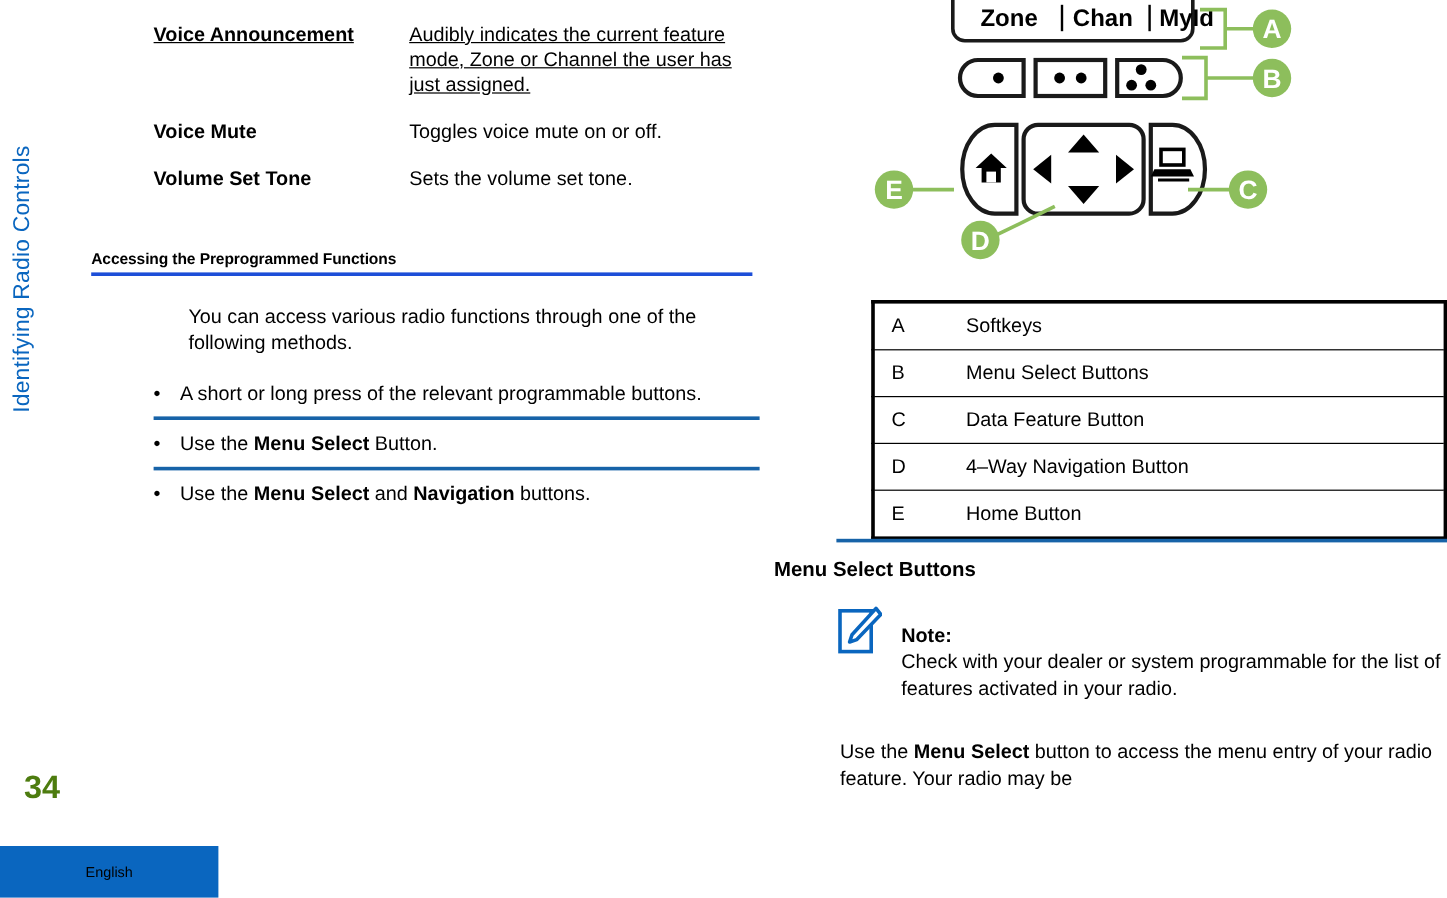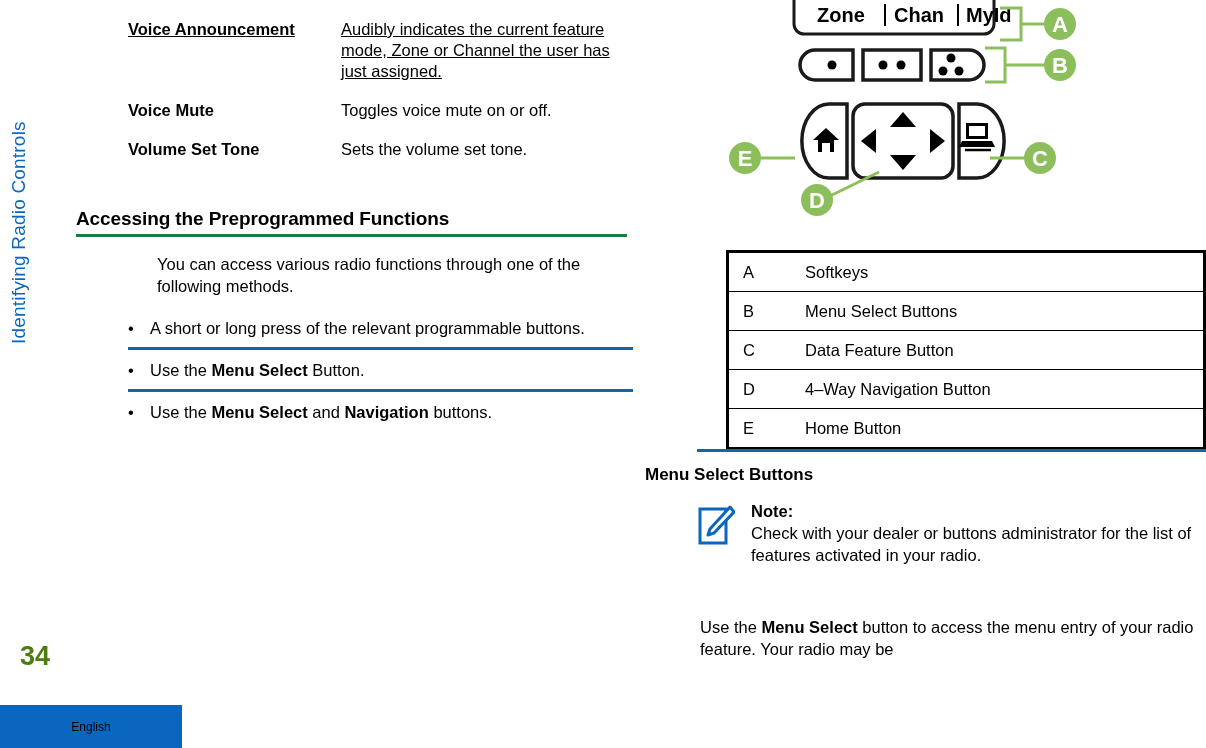--- a/index.html
+++ b/index.html
@@ -82,23 +82,23 @@
     font-weight: bold;
     padding-right: 8px;
   }
   .def-table tr:first-child td { padding-top: 19px; text-decoration: underline; }
 
   .section-heading {
     position: absolute;
     left: 76px;
     top: 208px;
     width: 551px;
-    font-size: 19px;
+    font-size: 13px;
     font-weight: bold;
-    border-bottom: 3px solid #15803d;
+    border-bottom: 3px solid #1d4ed8;
     padding-bottom: 4px;
     letter-spacing: -0.1px;
   }
   .intro-para {
     position: absolute;
     left: 128px;
     top: 253px;
     width: 490px;
     font-size: 16.5px;
     line-height: 22px;
@@ -188,20 +188,21 @@
     width: 509px;
     display: flex;
   }
   .note-icon {
     flex: 0 0 54px;
     padding-top: 5px;
   }
   .note-body {
     font-size: 16.5px;
     line-height: 22px;
+    margin-top: 19px;
   }
   .note-title { font-weight: bold; }
   .closing-para {
     position: absolute;
     left: 55px;
     top: 616px;
     width: 500px;
     font-size: 16.5px;
     line-height: 22px;
   }
@@ -372,20 +373,20 @@
 
     <div class="note-block">
       <div class="note-icon">
         <svg width="38" height="42" viewBox="0 0 38 42">
           <rect x="3" y="4" width="26" height="34" fill="none" stroke="#0a66bf" stroke-width="3"></rect>
           <path d="M 33 2 L 37 7 L 17 28 L 11 30 L 13 24 Z" fill="#ffffff" stroke="#0a66bf" stroke-width="3" stroke-linejoin="round"></path>
         </svg>
       </div>
       <div class="note-body">
         <div class="note-title">Note:</div>
-        <div>Check with your dealer or buttons administrator for the list of features activated in your radio.</div>
+        <div>Check with your dealer or system programmable for the list of features activated in your radio.</div>
       </div>
     </div>
 
     <div class="closing-para"><span>Use the </span><b>Menu Select</b><span> button to access the menu entry of your radio feature. Your radio may be</span></div>
 
   </div>
 </div>
 
 </body></html>

